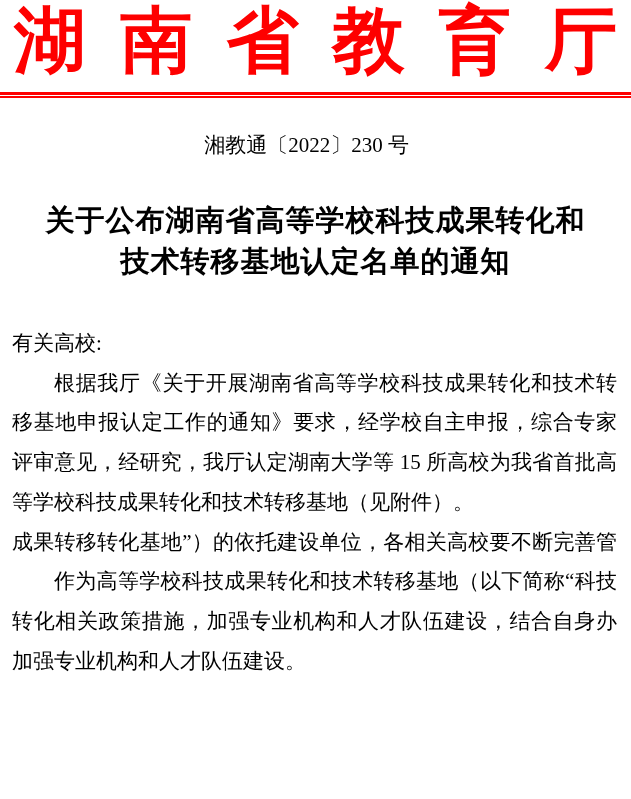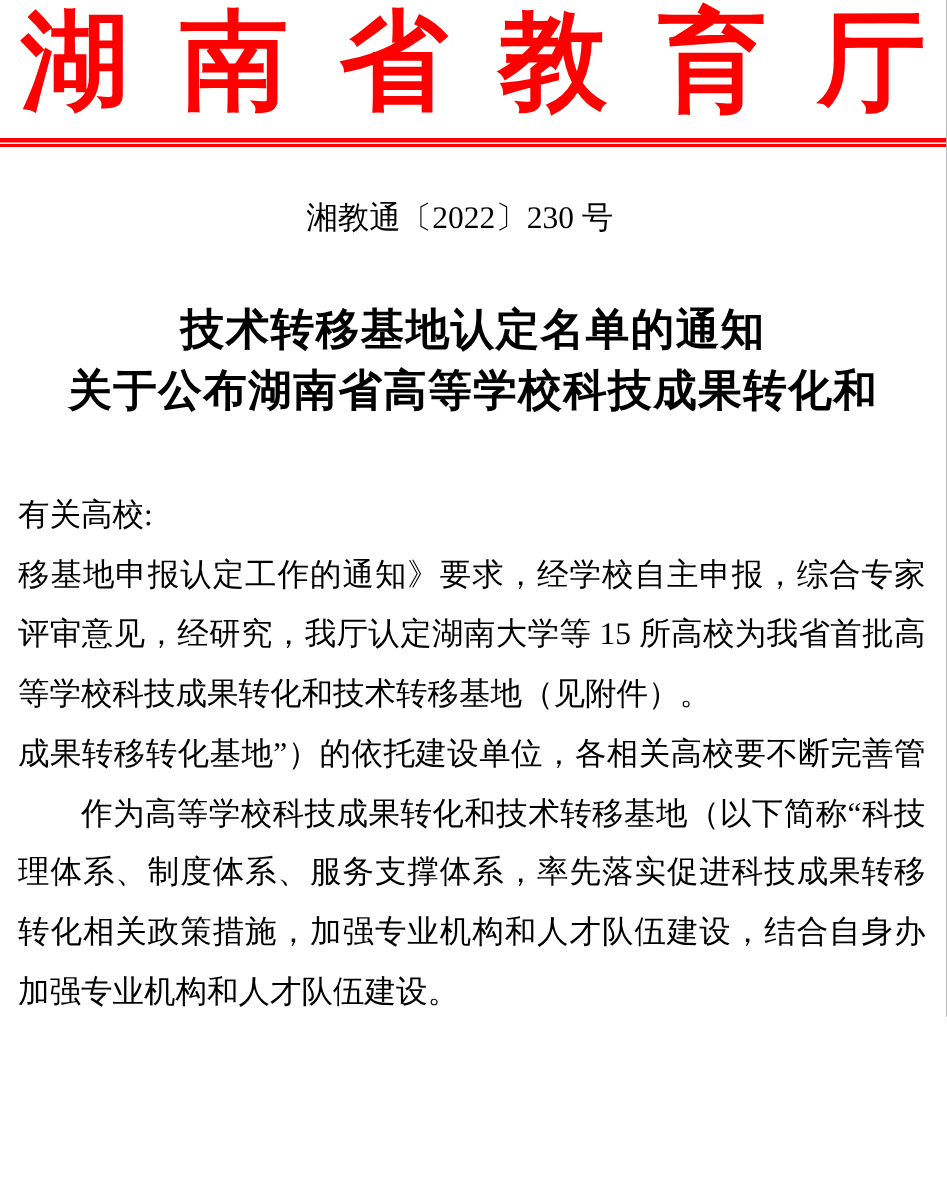--- a/index.html
+++ b/index.html
@@ -79,36 +79,36 @@
 
 <div class="page">
 
   <div class="masthead">湖南省教育厅</div>
 
   <div class="double-rule"></div>
 
   <div class="doc-number">湘教通〔2022〕230 号</div>
 
   <div class="doc-title">
+    <div>关于公布湖南省高等学校科技成果转化和</div>
     <div>技术转移基地认定名单的通知</div>
-    <div>关于公布湖南省高等学校科技成果转化和</div>
   </div>
 
   <div class="doc-body">
 
     <div class="line loose">有关高校:</div>
 
     <div>
+      <div class="line indent">根据我厅《关于开展湖南省高等学校科技成果转化和技术转</div>
       <div class="line">移基地申报认定工作的通知》要求，经学校自主申报，综合专家</div>
       <div class="line">评审意见，经研究，我厅认定湖南大学等 15 所高校为我省首批高</div>
       <div class="line loose">等学校科技成果转化和技术转移基地（见附件）。</div>
     </div>
 
     <div>
       <div class="line">成果转移转化基地”）的依托建设单位，各相关高校要不断完善管</div>
       <div class="line indent">作为高等学校科技成果转化和技术转移基地（以下简称“科技</div>
-      <div class="line">理体系、制度体系、服务支撑体系，率先落实促进科技成果转移</div>
       <div class="line">转化相关政策措施，加强专业机构和人才队伍建设，结合自身办</div>
       <div class="line loose">加强专业机构和人才队伍建设。</div>
     </div>
 
   </div>
 </div>
 
 </body></html>

